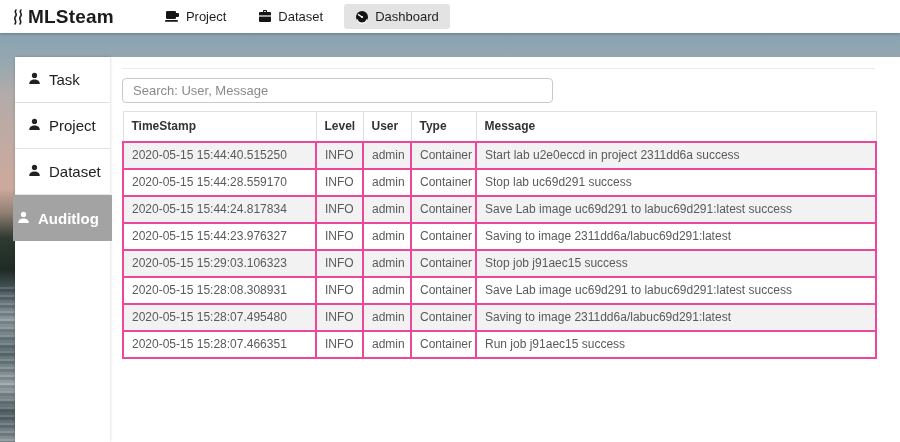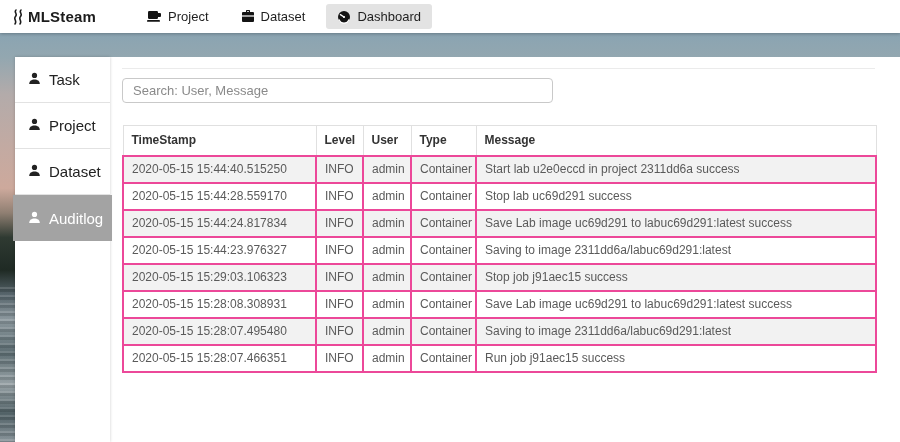--- a/index.html
+++ b/index.html
@@ -4,21 +4,21 @@
 <style>
   * { margin:0; padding:0; box-sizing:border-box; }
   html,body { width:900px; height:442px; overflow:hidden; background:#fff;
     font-family:"Liberation Sans","DejaVu Sans",sans-serif; }
   .viewport { position:relative; width:900px; height:442px; overflow:hidden; }
 
   
   .navbar { position:absolute; top:0; left:0; width:900px; height:33px; background:#fff;
     display:flex; align-items:center; z-index:30; box-shadow:0 1px 3px rgba(0,0,0,.25); }
   .logo { display:flex; align-items:center; gap:3px; padding:0 10px 0 12px;
-    font-size:15px; font-weight:bold; color:#1b1b1b; letter-spacing:.2px; }
+    font-size:19px; font-weight:bold; color:#1b1b1b; letter-spacing:.2px; }
   .nav-tabs { display:flex; align-items:center; gap:10px; margin-left:30px; }
   .nav-tab { display:flex; align-items:center; gap:6px; font-size:13px; color:#1f1f1f;
     padding:5px 11px; border-radius:3px; cursor:pointer; white-space:nowrap; }
   .nav-tab.active { background:#e3e3e3; }
   .nav-tab svg, .logo svg { display:block; }
 
   
   .photo-bg { position:absolute; top:33px; left:0; width:900px; height:409px; z-index:1;
     background:linear-gradient(180deg,
       #8aa4b2 0%, #93a7b0 6%, #b3abaa 15%, #c3aaa2 28%, #cda99c 38%,
@@ -28,33 +28,33 @@
     background:repeating-linear-gradient(180deg,
       rgba(255,255,255,.28) 0 2px, rgba(10,20,22,.32) 2px 5px, rgba(120,135,140,.18) 5px 8px);
     opacity:.45; }
 
   
   .sidebar { position:absolute; top:57px; left:15px; bottom:0; width:95px; background:#fff;
     z-index:10; box-shadow:0 0 3px rgba(0,0,0,.2); }
   .side-item { height:46px; display:flex; align-items:center; gap:8px; padding-left:13px;
     font-size:15px; color:#222; border-bottom:1px solid #e2e2e2; cursor:pointer; background:#fff; }
   .side-item svg { flex:0 0 auto; }
-  .side-item.active { background:#a3a3a3; color:#fff; margin:0 -2px; padding-left:15px;
-    border-bottom:none; }
+  .side-item.active { background:#a3a3a3; color:#fff; margin:0 -2px; padding-left:4px;
+    border-bottom:none;font-weight:bold; }
 
   
   .content { position:absolute; top:57px; left:110px; right:0; bottom:0; background:#fff;
     z-index:5; padding:0 25px 0 12px; }
   .content-divider { border-top:1px solid #ebebeb; margin-top:11px; }
   .search-input { margin-top:9px; width:431px; height:25px; border:1px solid #c9c9c9;
     border-radius:4px; padding:0 10px; font-size:13px; color:#333; outline:none;
     font-family:"Liberation Sans","DejaVu Sans",sans-serif; }
   .search-input::placeholder { color:#8a8a8a; opacity:1; }
 
-  table.audit { margin-top:22px; border-collapse:collapse; table-layout:fixed; width:753px;
+  table.audit { margin-top:8px; border-collapse:collapse; table-layout:fixed; width:753px;
     font-size:12px; }
   table.audit th { height:30px; text-align:left; padding:0 8px; font-weight:bold; color:#333;
     border:1px solid #e0e0e0; background:#fff; font-size:12px; white-space:nowrap; overflow:hidden; }
   table.audit td { height:27px; padding:0 8px; color:#5a5a5a; border:2px solid #ec4899;
     font-size:12px; white-space:nowrap; overflow:hidden; }
   table.audit tbody tr:nth-child(odd) { background:#f2f2f2; }
   table.audit tbody tr:nth-child(even) { background:#fff; }
 </style>
 </head>
 <body>

